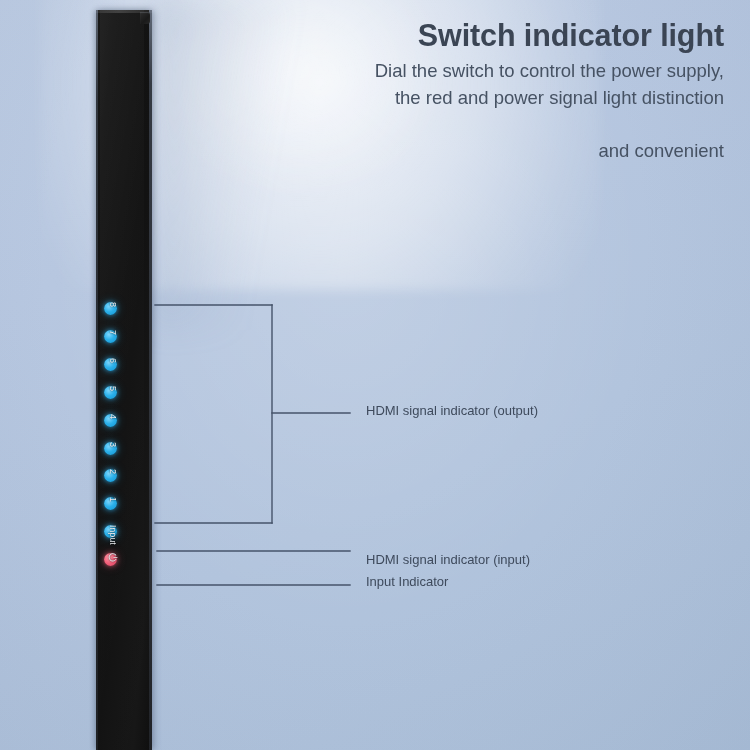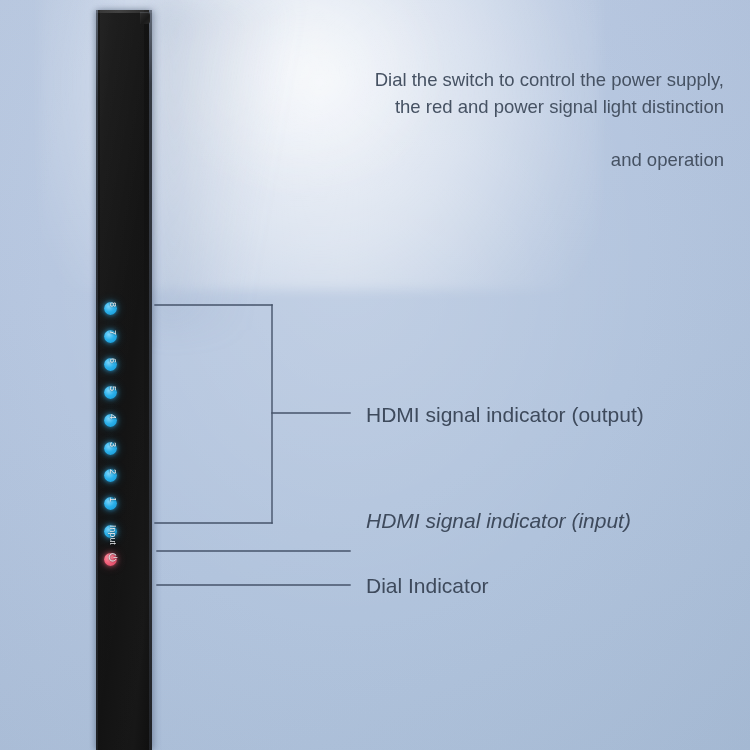--- a/index.html
+++ b/index.html
@@ -170,45 +170,45 @@
     position: absolute;
     left: 0; top: 0;
     width: 750px;
     height: 750px;
     pointer-events: none;
   }
   .callout-label {
     position: absolute;
     left: 366px;
     color: #3e4a5c;
-    font-size: 21px;
+    font-size: 13px;
     white-space: nowrap;
   }
   #callout-label-output { top: 403px; }
-  #callout-label-input  { top: 509px; font-style: italic; }
+  #callout-label-input  { top: 552px; }
   #callout-label-power  { top: 574px; }
 
   
   .copy {
     position: absolute;
     right: 26px;
     top: 16px;
     width: 420px;
     text-align: right;
   }
   .headline {
     margin: 0;
     color: #3b4554;
     font-size: 30.5px;
     font-weight: bold;
     line-height: 1.28;
     letter-spacing: -0.1px;
   }
   .subcopy {
-    margin: 12px 0 0 0;
+    margin: 3px 0 0 0;
     color: #465263;
     font-size: 18.5px;
     line-height: 1.44;
   }
 </style>
 </head>
 <body>
 
 <div class="stage">
 
@@ -276,27 +276,27 @@
       <path d="M 155 523 L 272 523"></path>
       <path d="M 272 413 L 350 413"></path>
 
       <path d="M 157 551 L 350 551"></path>
       <path d="M 157 585 L 350 585"></path>
     </g>
   </svg>
 
   <div class="callout-label" id="callout-label-output">HDMI signal indicator (output)</div>
   <div class="callout-label" id="callout-label-input">HDMI signal indicator (input)</div>
-  <div class="callout-label" id="callout-label-power">Dial Indicator</div>
+  <div class="callout-label" id="callout-label-power">Input Indicator</div>
 
   <div class="copy">
     <h1 class="headline">
-      <br>
+      <span>Switch indicator light</span><br>
     </h1>
     <p class="subcopy">
       <span>Dial the switch to control the power supply,</span><br>
       <span>the red and power signal light distinction</span><br>
       <br>
-      <span>and operation</span>
+      <span>and convenient</span>
     </p>
   </div>
 
 </div>
 
 </body></html>

